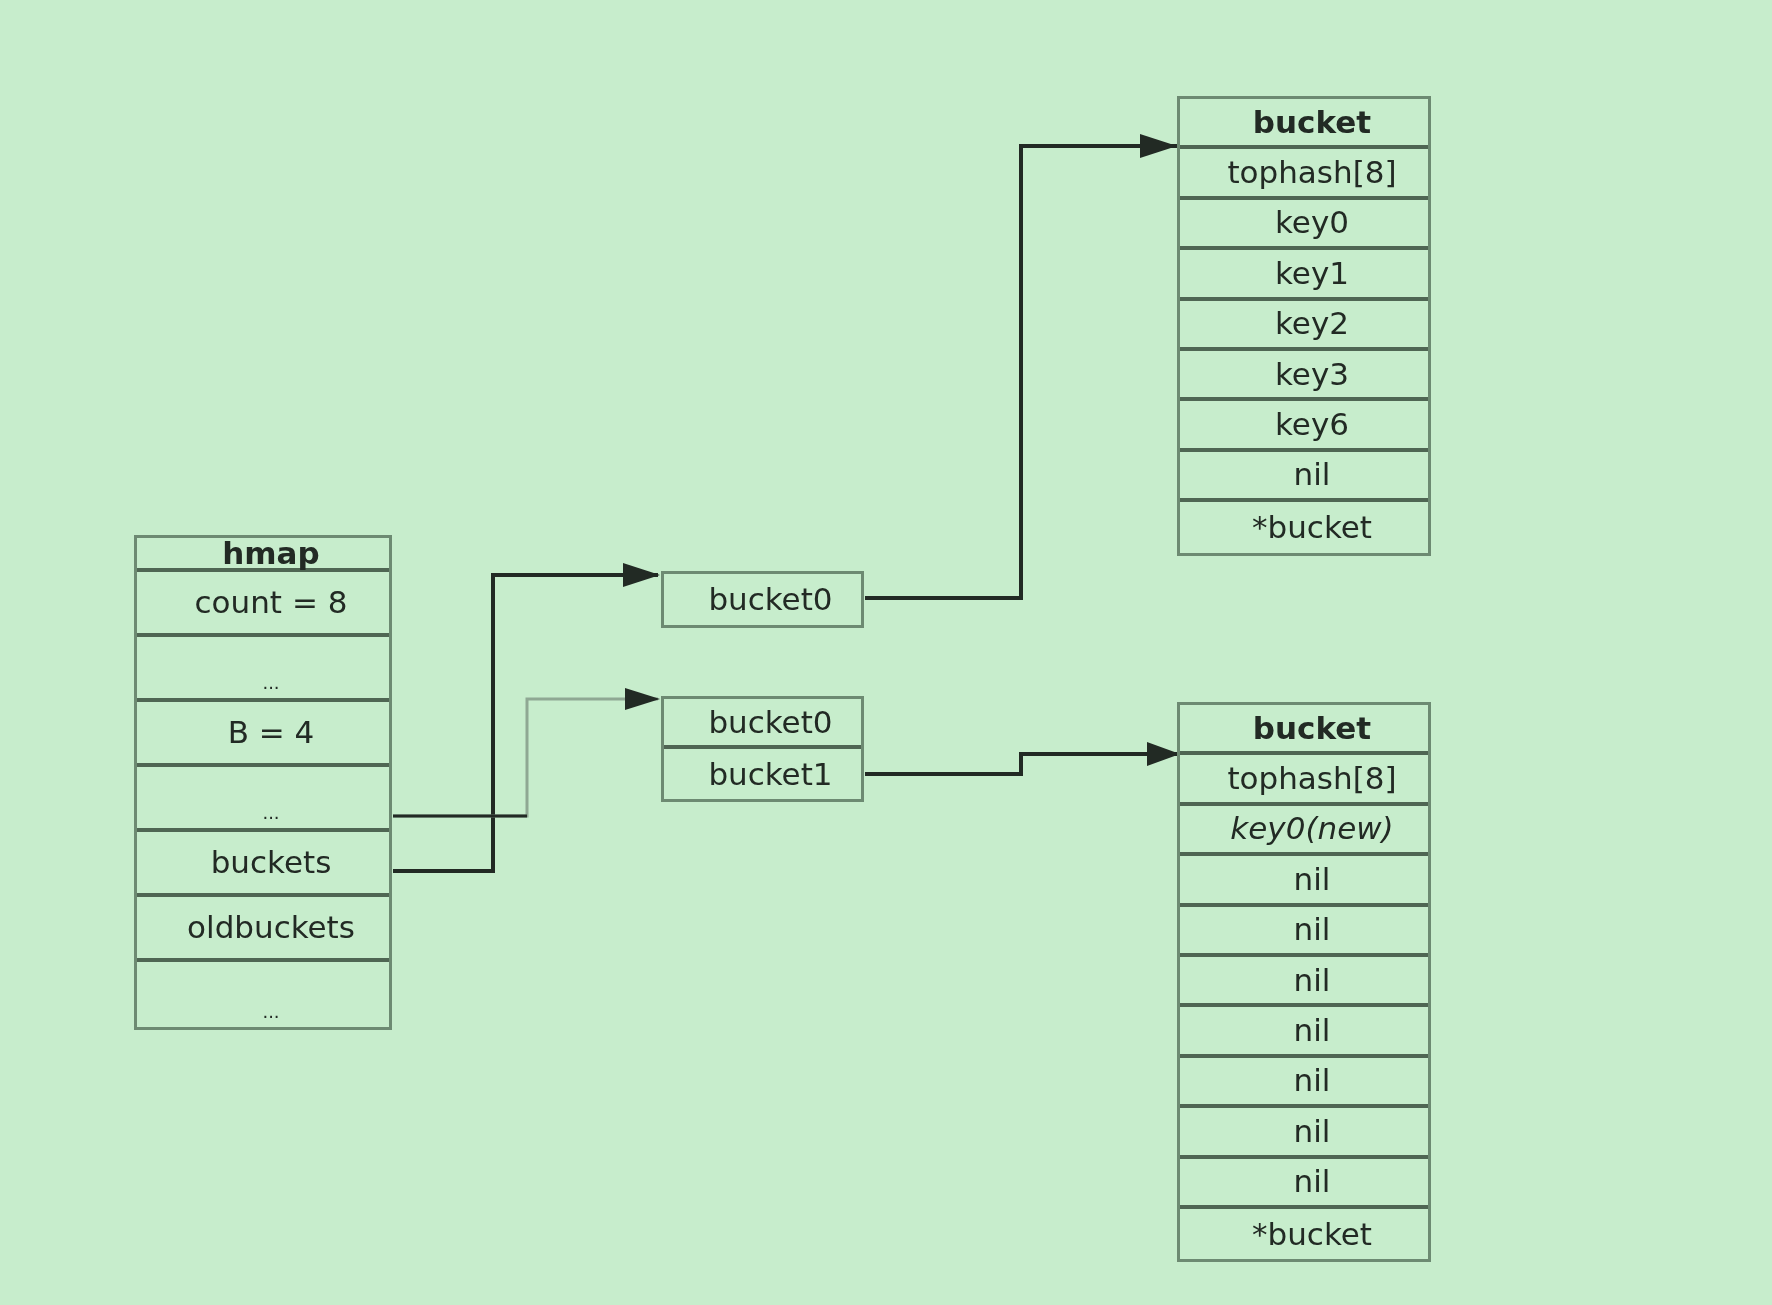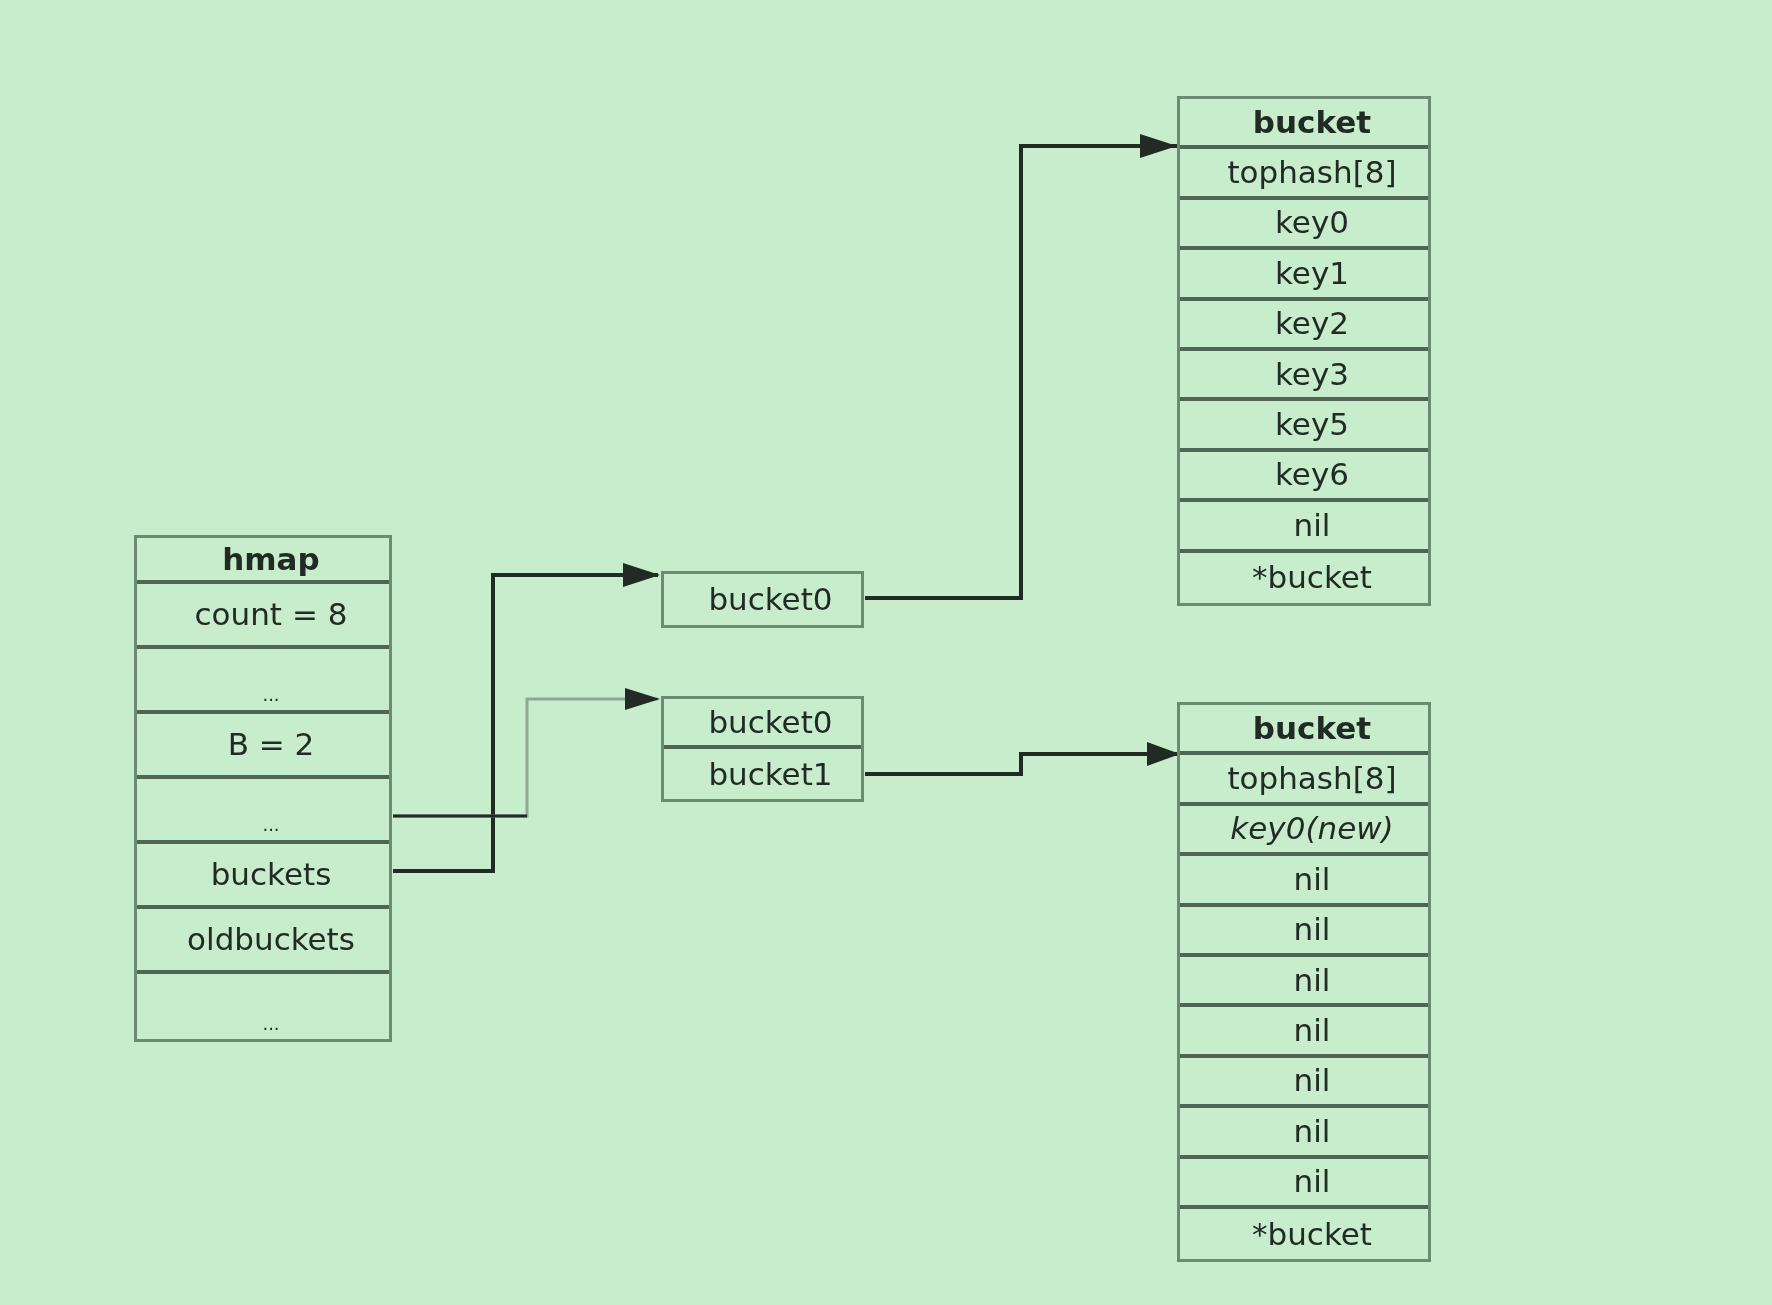--- a/index.html
+++ b/index.html
@@ -16,21 +16,21 @@
     font-size: 31px; line-height: 1; white-space: nowrap; padding-left: 16px;
   }
   .row:last-child { border-bottom: none; }
   .row.header { font-weight: bold; }
   .row.italic { font-style: italic; }
   .row.dots { font-size: 18px; align-items: flex-end; padding-bottom: 6px; }
   svg.wires { position: absolute; left: 0; top: 0; width: 1772px; height: 1305px; pointer-events: none; }
 
   #hmap { left: 134px; top: 535px; width: 258px; }
   #hmap .row { height: 65px; }
-  #hmap .row.header { height: 46px; }
+  #hmap .row.header { height: 34px; }
 
   #old-buckets { left: 661px; top: 571px; width: 203px; }
   #old-buckets .row { height: 51px; }
   #new-buckets { left: 661px; top: 696px; width: 203px; }
   #new-buckets .row { height: 50px; }
 
   #bucket-a { left: 1177px; top: 96px; width: 254px; }
   #bucket-a .row { height: 50.4px; }
   #bucket-b { left: 1177px; top: 702px; width: 254px; }
   #bucket-b .row { height: 50.4px; }
@@ -57,21 +57,21 @@
   <polygon points="623,563 660,575 623,587" fill="#222a24"></polygon>
   <polygon points="625,688 660,699 625,710" fill="#222a24"></polygon>
   <polygon points="1140,134 1177,146 1140,158" fill="#222a24"></polygon>
   <polygon points="1147,742 1180,754 1147,766" fill="#222a24"></polygon>
 </svg>
 
 <div class="box" id="hmap">
   <div class="row header">hmap</div>
   <div class="row">count = 8</div>
   <div class="row dots">...</div>
-  <div class="row">B = 2</div>
+  <div class="row">B = 4</div>
   <div class="row dots">...</div>
   <div class="row">buckets</div>
   <div class="row">oldbuckets</div>
   <div class="row dots">...</div>
 </div>
 
 <div class="box" id="old-buckets">
   <div class="row">bucket0</div>
 </div>
 
@@ -80,21 +80,20 @@
   <div class="row">bucket1</div>
 </div>
 
 <div class="box" id="bucket-a">
   <div class="row header">bucket</div>
   <div class="row">tophash[8]</div>
   <div class="row">key0</div>
   <div class="row">key1</div>
   <div class="row">key2</div>
   <div class="row">key3</div>
-  <div class="row">key5</div>
   <div class="row">key6</div>
   <div class="row">nil</div>
   <div class="row">*bucket</div>
 </div>
 
 <div class="box" id="bucket-b">
   <div class="row header">bucket</div>
   <div class="row">tophash[8]</div>
   <div class="row italic">key0(new)</div>
   <div class="row">nil</div>

